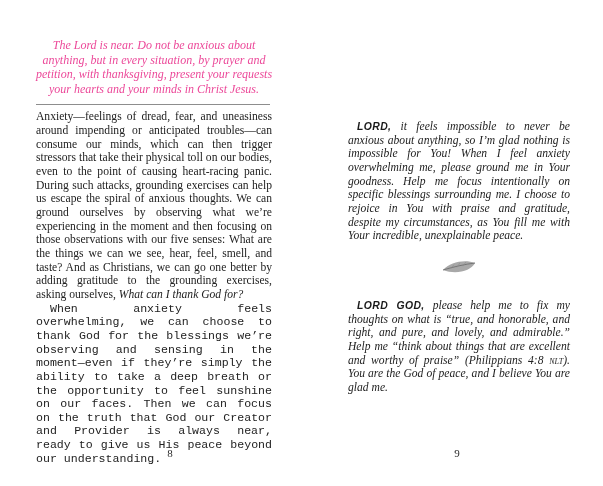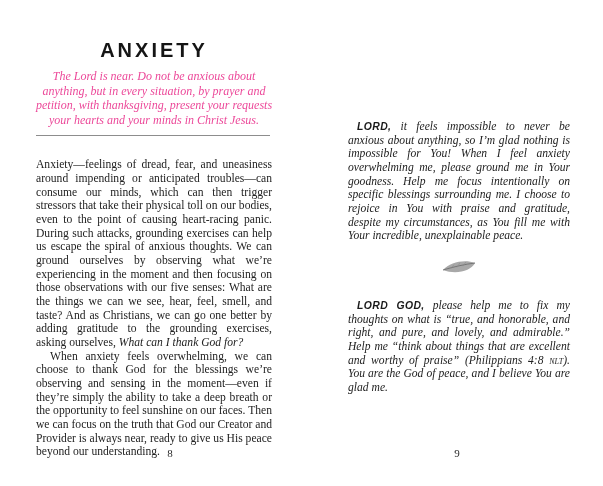--- a/index.html
+++ b/index.html
@@ -46,29 +46,29 @@
   .sc { font-variant: small-caps; }
   .sc-lower { font-variant: small-caps; text-transform: lowercase; }
 
   .rule {
     border: none;
     border-top: 1px solid #8d8d8d;
     margin: 8px 2px 0 0;
     height: 0;
   }
 
-  .body-text { margin-top: 22px; }
+  .body-text { margin-top: 5px; }
   .body-text p {
     margin: 0;
     font-size: 11.6px;
     line-height: 13.65px;
     text-align: justify;
     color: #222222;
   }
-  .body-text p.indented { text-indent: 14px; }
+  .body-text p.indented { text-indent: 14px; font-family: Liberation Mono, monospace; }
 
   
   .page-right { left: 340px; top: 112px; width: 238px; }
 
   .prayer {
     margin: 8px;
     font-size: 11.6px;
     line-height: 13.65px;
     text-align: justify;
     text-indent: 9px;
@@ -99,21 +99,20 @@
   }
   .page-number.left-num { left: 160px; }
   .page-number.right-num { left: 447px; }
 </style>
 </head>
 <body>
 
 <div>
 
   <section class="page page-left">
-    <h1 class="chapter-title">ANXIETY</h1>
 
     <div class="scripture">
       <div class="line">The Lord is near. Do not be anxious about</div>
       <div class="line">anything, but in every situation, by prayer and</div>
       <div class="line">petition, with thanksgiving, present your requests</div>
       <div class="line">your hearts and your minds in Christ Jesus.</div>
     </div>
 
 
     <hr class="rule">

